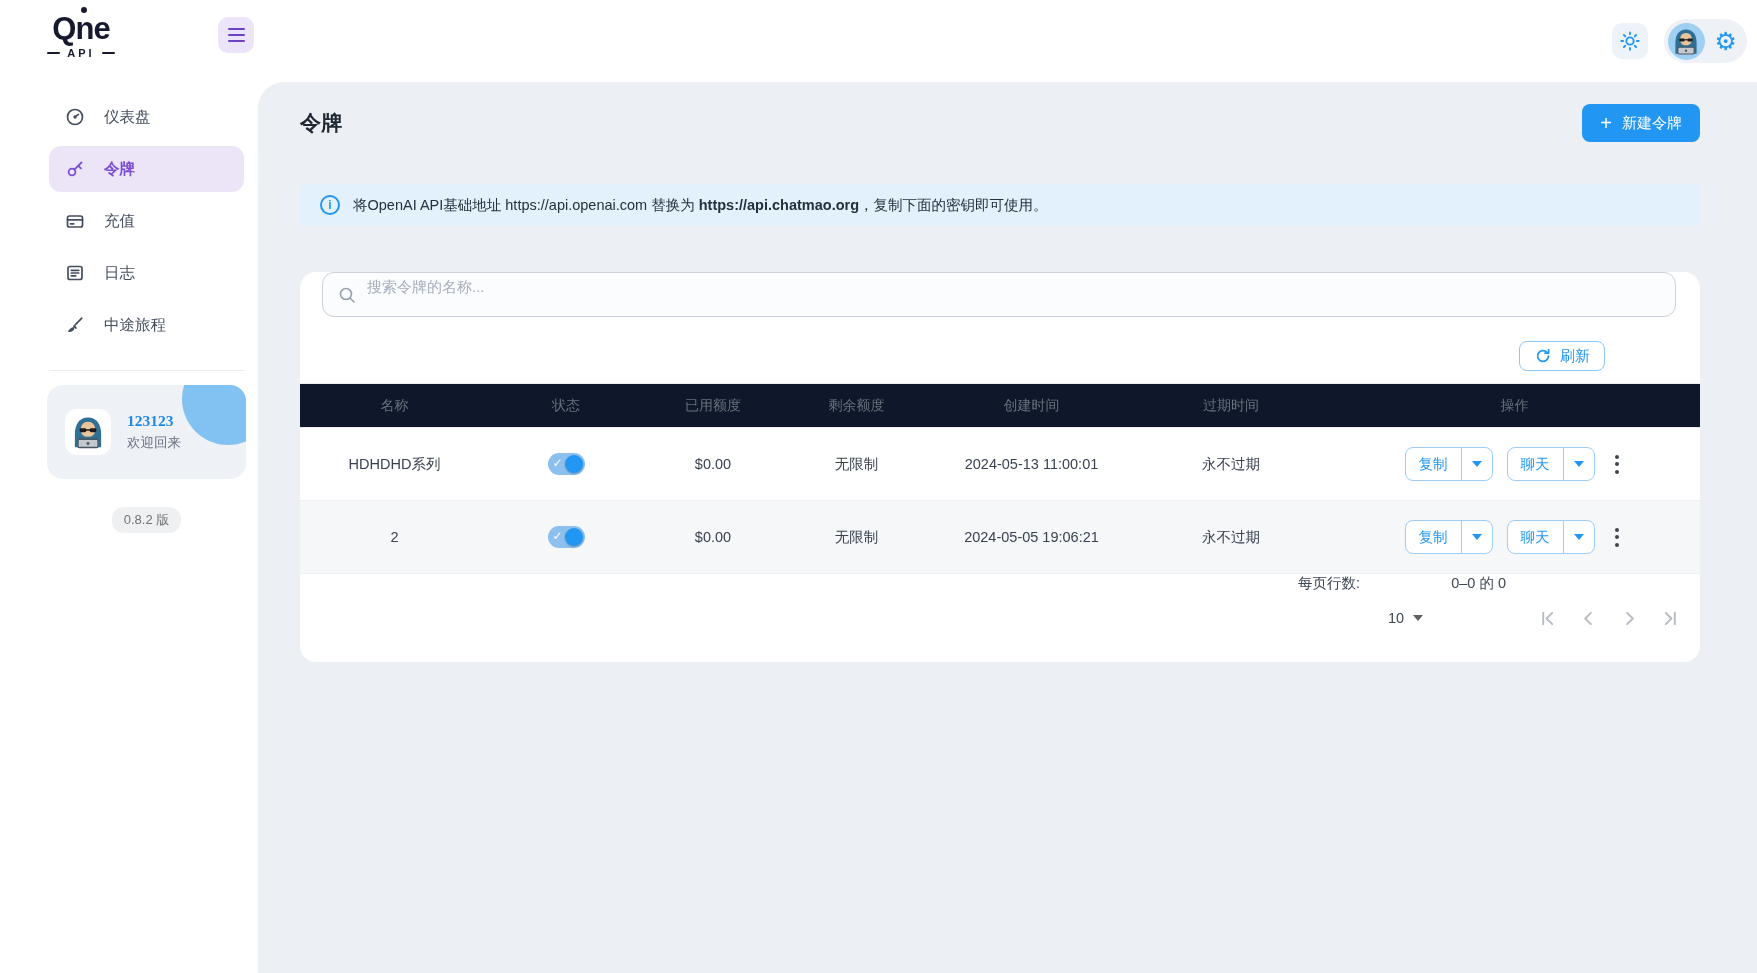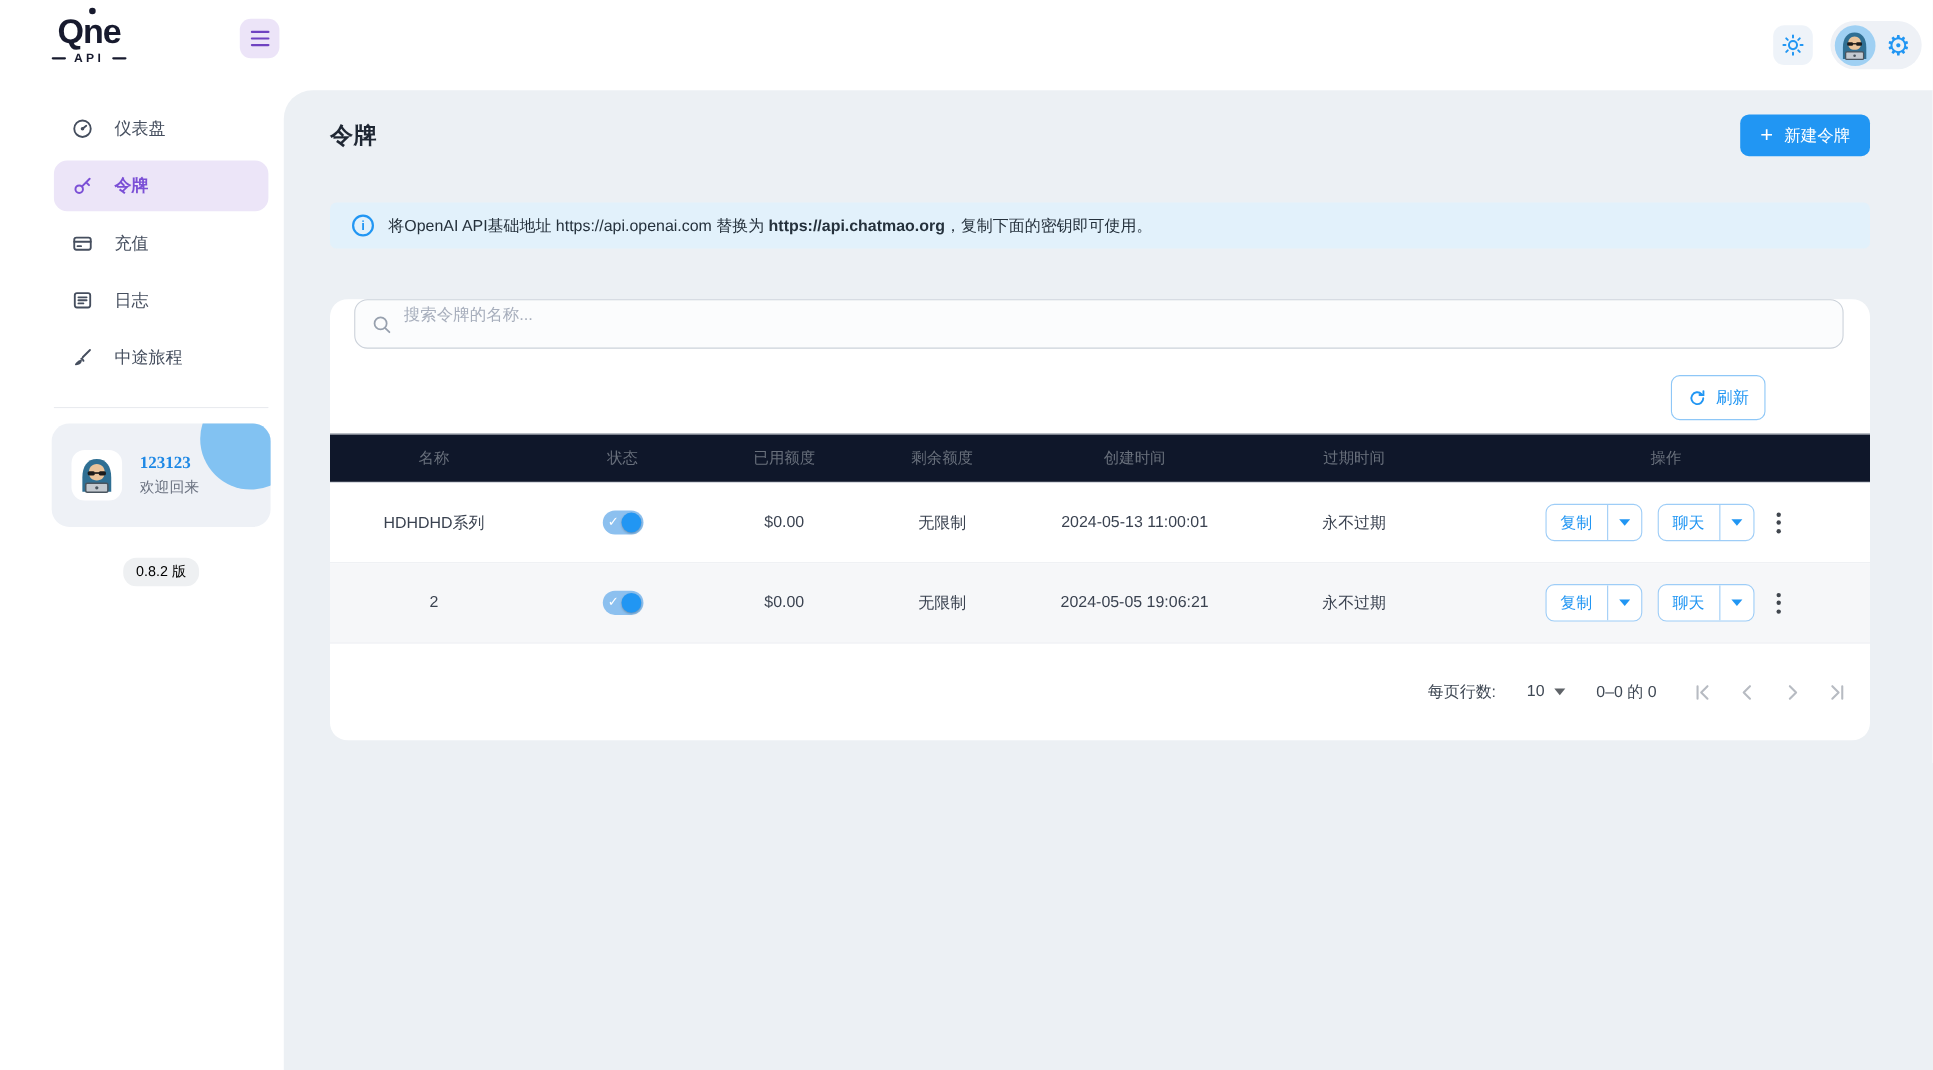--- a/index.html
+++ b/index.html
@@ -38,21 +38,21 @@
   .nav-item.active { background:#ece5f8; color:#7b4fd6; font-weight:700; }
   .sidebar-divider { height:1px; background:#e9ebef; margin:22px 14px 14px; }
   .user-card { position:relative; margin:0 12px; background:#eef1f6; border-radius:16px; height:94px; overflow:hidden;
     display:flex; align-items:center; gap:16px; padding-left:18px; }
   .user-card .bubble { position:absolute; top:-32px; right:-28px; width:92px; height:92px; border-radius:50%; background:#82c2f2; }
   .user-avatar { width:46px; height:46px; background:#fff; border-radius:12px; overflow:hidden; display:flex; align-items:flex-end; justify-content:center; }
   .user-meta { display:flex; flex-direction:column; gap:4px;font-family:Liberation Serif, serif; }
   .user-name { color:#1e88e5; font-weight:800; font-size:15.5px; }
   .user-greeting { color:#6b7280; font-size:13.5px; }
   .version-wrap { text-align:center; margin-top:28px; }
-  .version-badge { display:inline-block; background:#eef0f2; color:#000000; font-size:13px; padding:4px 12px; border-radius:12px; }
+  .version-badge { display:inline-block; background:#eef0f2; color:#737373; font-size:13px; padding:4px 12px; border-radius:12px; }
 
   
   .main { position:absolute; left:258px; top:82px; right:0; bottom:0; background:#ecf0f4;
     border-top-left-radius:26px; padding:22px 57px 0 42px; }
   .page-head { display:flex; align-items:center; justify-content:space-between; margin-bottom:42px; }
   .page-title { font-size:21px; font-weight:800; color:#1f2733; letter-spacing:.5px; }
   .new-token-btn { display:flex; align-items:center; gap:10px; background:#2196f3; color:#fff; border:none;
     height:38px; padding:0 18px; border-radius:8px; font-size:15px; cursor:pointer; }
   .plus { font-size:20px; font-weight:400; line-height:1; }
   .notice { display:flex; align-items:center; gap:13px; background:#e2f1fb; border-radius:6px; height:42px;
@@ -63,21 +63,21 @@
 
   
   .card { background:#fff; border-radius:16px; padding-bottom:0; }
   .search-wrap { position:relative; margin:17px 24px 0 22px; }
   .search-wrap svg { position:absolute; left:15px; top:13px; }
   .search-input { width:100%; height:45px; border:1px solid #ccd2da; border-radius:12px; background:#fbfcfd;
     padding:0 14px 16px 44px; font-size:15px; color:#333; outline:none; font-family:inherit; }
   .search-input::placeholder { color:#a7aebc; }
   .toolbar-row { display:flex; justify-content:flex-end; padding-right:95px; margin-top:24px; margin-bottom:12px; }
   .refresh-btn { display:flex; align-items:center; gap:8px; background:#fff; color:#2196f3; border:1px solid #8ec7f7;
-    height:41px; padding:0 14px; border-radius:8px; font-size:15px; cursor:pointer; }
+    height:30px; padding:0 14px; border-radius:8px; font-size:15px; cursor:pointer; }
 
   .table { width:100%; font-size:14.5px; }
   .trow, .thead-row { display:flex; align-items:center; }
   .thead-row { height:45px; background:#0f172a; border-top:1px solid #eceef2; border-bottom:1px solid #eceef2; color:#69707c; font-size:14px; }
   .trow { height:73px; border-bottom:1px solid #eef0f3; color:#3a4250; }
   .trow.striped { background:#f6f7f9; }
   .cell { text-align:center; }
   .c1{width:13.5%;} .c2{width:11%;} .c3{width:10%;} .c4{width:10.5%;} .c5{width:14.5%;} .c6{width:14%;} .c7{width:26.5%;}
 
   
@@ -88,21 +88,21 @@
   
   .actions { display:flex; align-items:center; justify-content:center; gap:14px; }
   .split-btn { display:flex; align-items:stretch; border:1px solid #9ecdf7; border-radius:8px; overflow:hidden; background:#fff; height:34px; }
   .split-main { padding:0 13px; display:flex; align-items:center; color:#2196f3; font-size:14.5px; background:none; border:none; cursor:pointer; }
   .split-caret { width:31px; display:flex; align-items:center; justify-content:center; border-left:1px solid #9ecdf7; background:none; border-top:none; border-right:none; border-bottom:none; cursor:pointer; }
   .caret-down { width:0; height:0; border-left:5px solid transparent; border-right:5px solid transparent; border-top:6px solid #2196f3; }
   .kebab-btn { background:none; border:none; display:flex; flex-direction:column; gap:3.5px; cursor:pointer; padding:6px; }
   .kebab-btn span { width:4px; height:4px; border-radius:50%; background:#40464e; }
 
   
-  .pagination { display:flex; align-items:center; justify-content:flex-end; gap:28px; height:88px; padding-right:20px; color:#3f4854; font-size:14.5px; }
+  .pagination { display:flex; justify-content:flex-end; gap:28px; height:88px; padding-right:20px; color:#3f4854; font-size:14.5px; }
   .rpp-select { display:flex; align-items:center; gap:9px; cursor:pointer; }
   .rpp-caret { width:0; height:0; border-left:5px solid transparent; border-right:5px solid transparent; border-top:6px solid #5f6368; }
   .pager-icons { display:flex; align-items:center; gap:22px; margin-left:4px; }
   .pager-btn { background:none; border:none; cursor:pointer; display:flex; align-items:center; }
 </style>
 </head>
 <body>
 
 <header class="topbar">
   <div class="logo">

